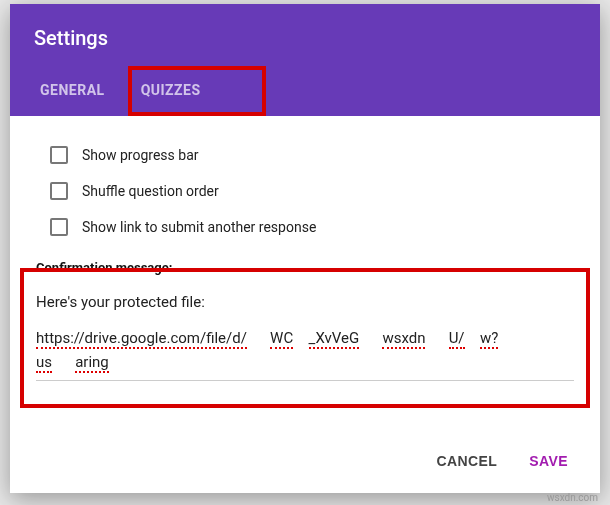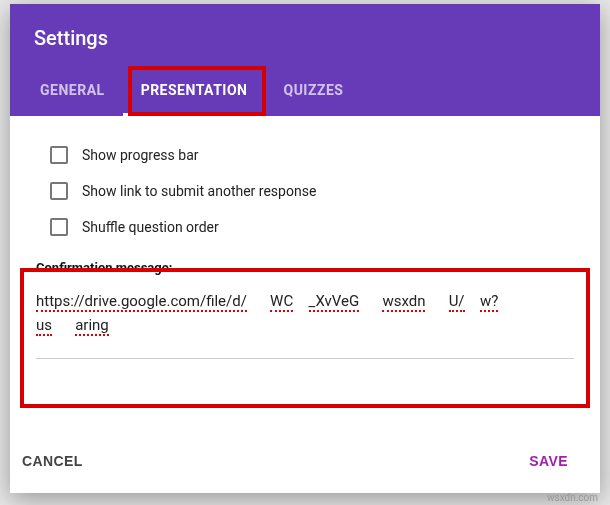--- a/index.html
+++ b/index.html
@@ -94,21 +94,21 @@
       border-bottom: 2px dotted #d00;
       padding-bottom: 0px;
       white-space: pre;
     }
     .confirm-text .url-parts {
       word-spacing: 4px;
       line-height: 1.6;
     }
     .actions {
       display: flex;
-      justify-content: space-between;
+      justify-content: flex-end;
       padding: 14px 20px 16px 0;
       gap: 8px;
     }
     .btn {
       background: none;
       border: none;
       font-size: 14px;
       font-weight: 700;
       letter-spacing: 0.4px;
       padding: 8px 12px;
@@ -125,45 +125,45 @@
   </style>
 </head>
 <body>
 
 <div class="modal">
 
   <div class="header">
     <div class="title">Settings</div>
     <div class="tabs">
       <div class="tab">GENERAL</div>
-      <div class="tab active">PRESENTATION</div>
       <div class="tab">QUIZZES</div>
     </div>
   </div>
 
   <div class="body">
 
     <div class="checkbox-row">
       <span class="checkbox"></span>
       <span>Show progress bar</span>
     </div>
 
     <div class="checkbox-row">
       <span class="checkbox"></span>
-      <span>Show link to submit another response</span>
+      <span>Shuffle question order</span>
     </div>
 
     <div class="checkbox-row">
       <span class="checkbox"></span>
-      <span>Shuffle question order</span>
+      <span>Show link to submit another response</span>
     </div>
 
     <div class="confirm-section">
       <div class="confirm-label">Confirmation message:</div>
       <div class="confirm-text">
+        <div class="line1">Here's your protected file:</div>
         <div class="url-parts">
           <span>https://drive.google.com/file/d/</span>&nbsp;&nbsp;&nbsp;<span>WC</span>&nbsp;&nbsp;<span>_XvVeG</span>&nbsp;&nbsp;&nbsp;<span>wsxdn</span>&nbsp;&nbsp;&nbsp;<span>U/</span>&nbsp;&nbsp;<span>w?</span><br>
           <span>us</span>&nbsp;&nbsp;&nbsp;<span>aring</span>
         </div>
       </div>
     </div>
 
   </div>
 
   <div class="actions">

